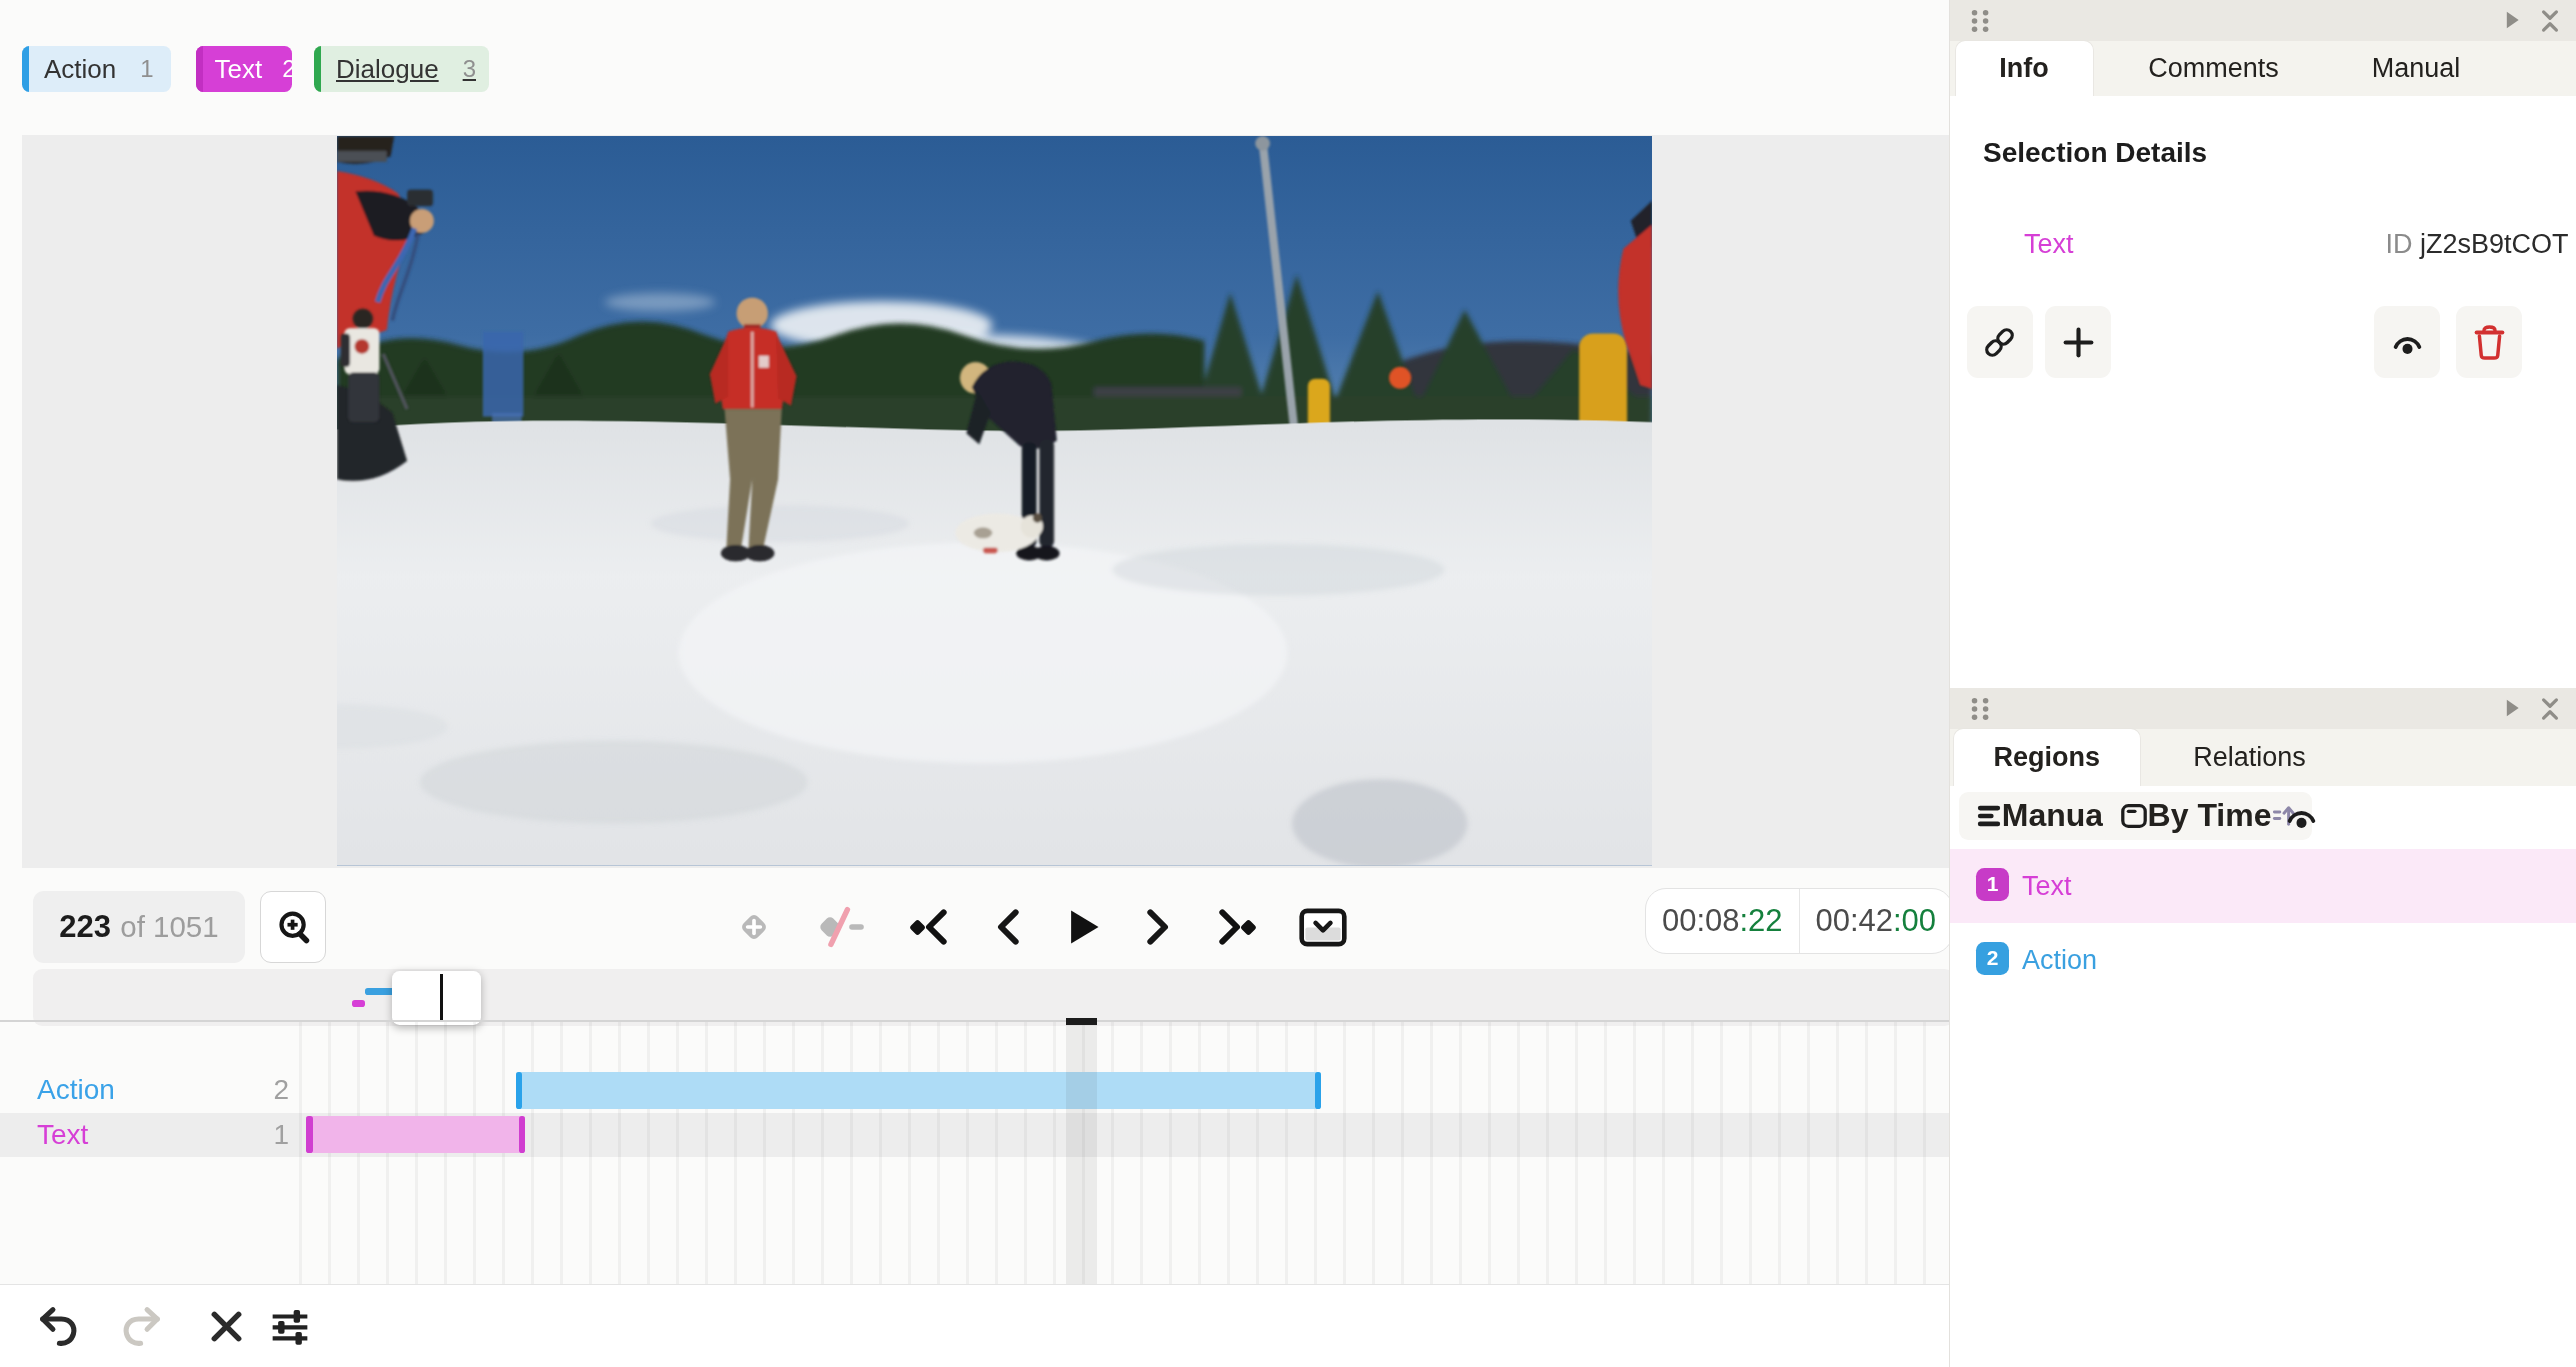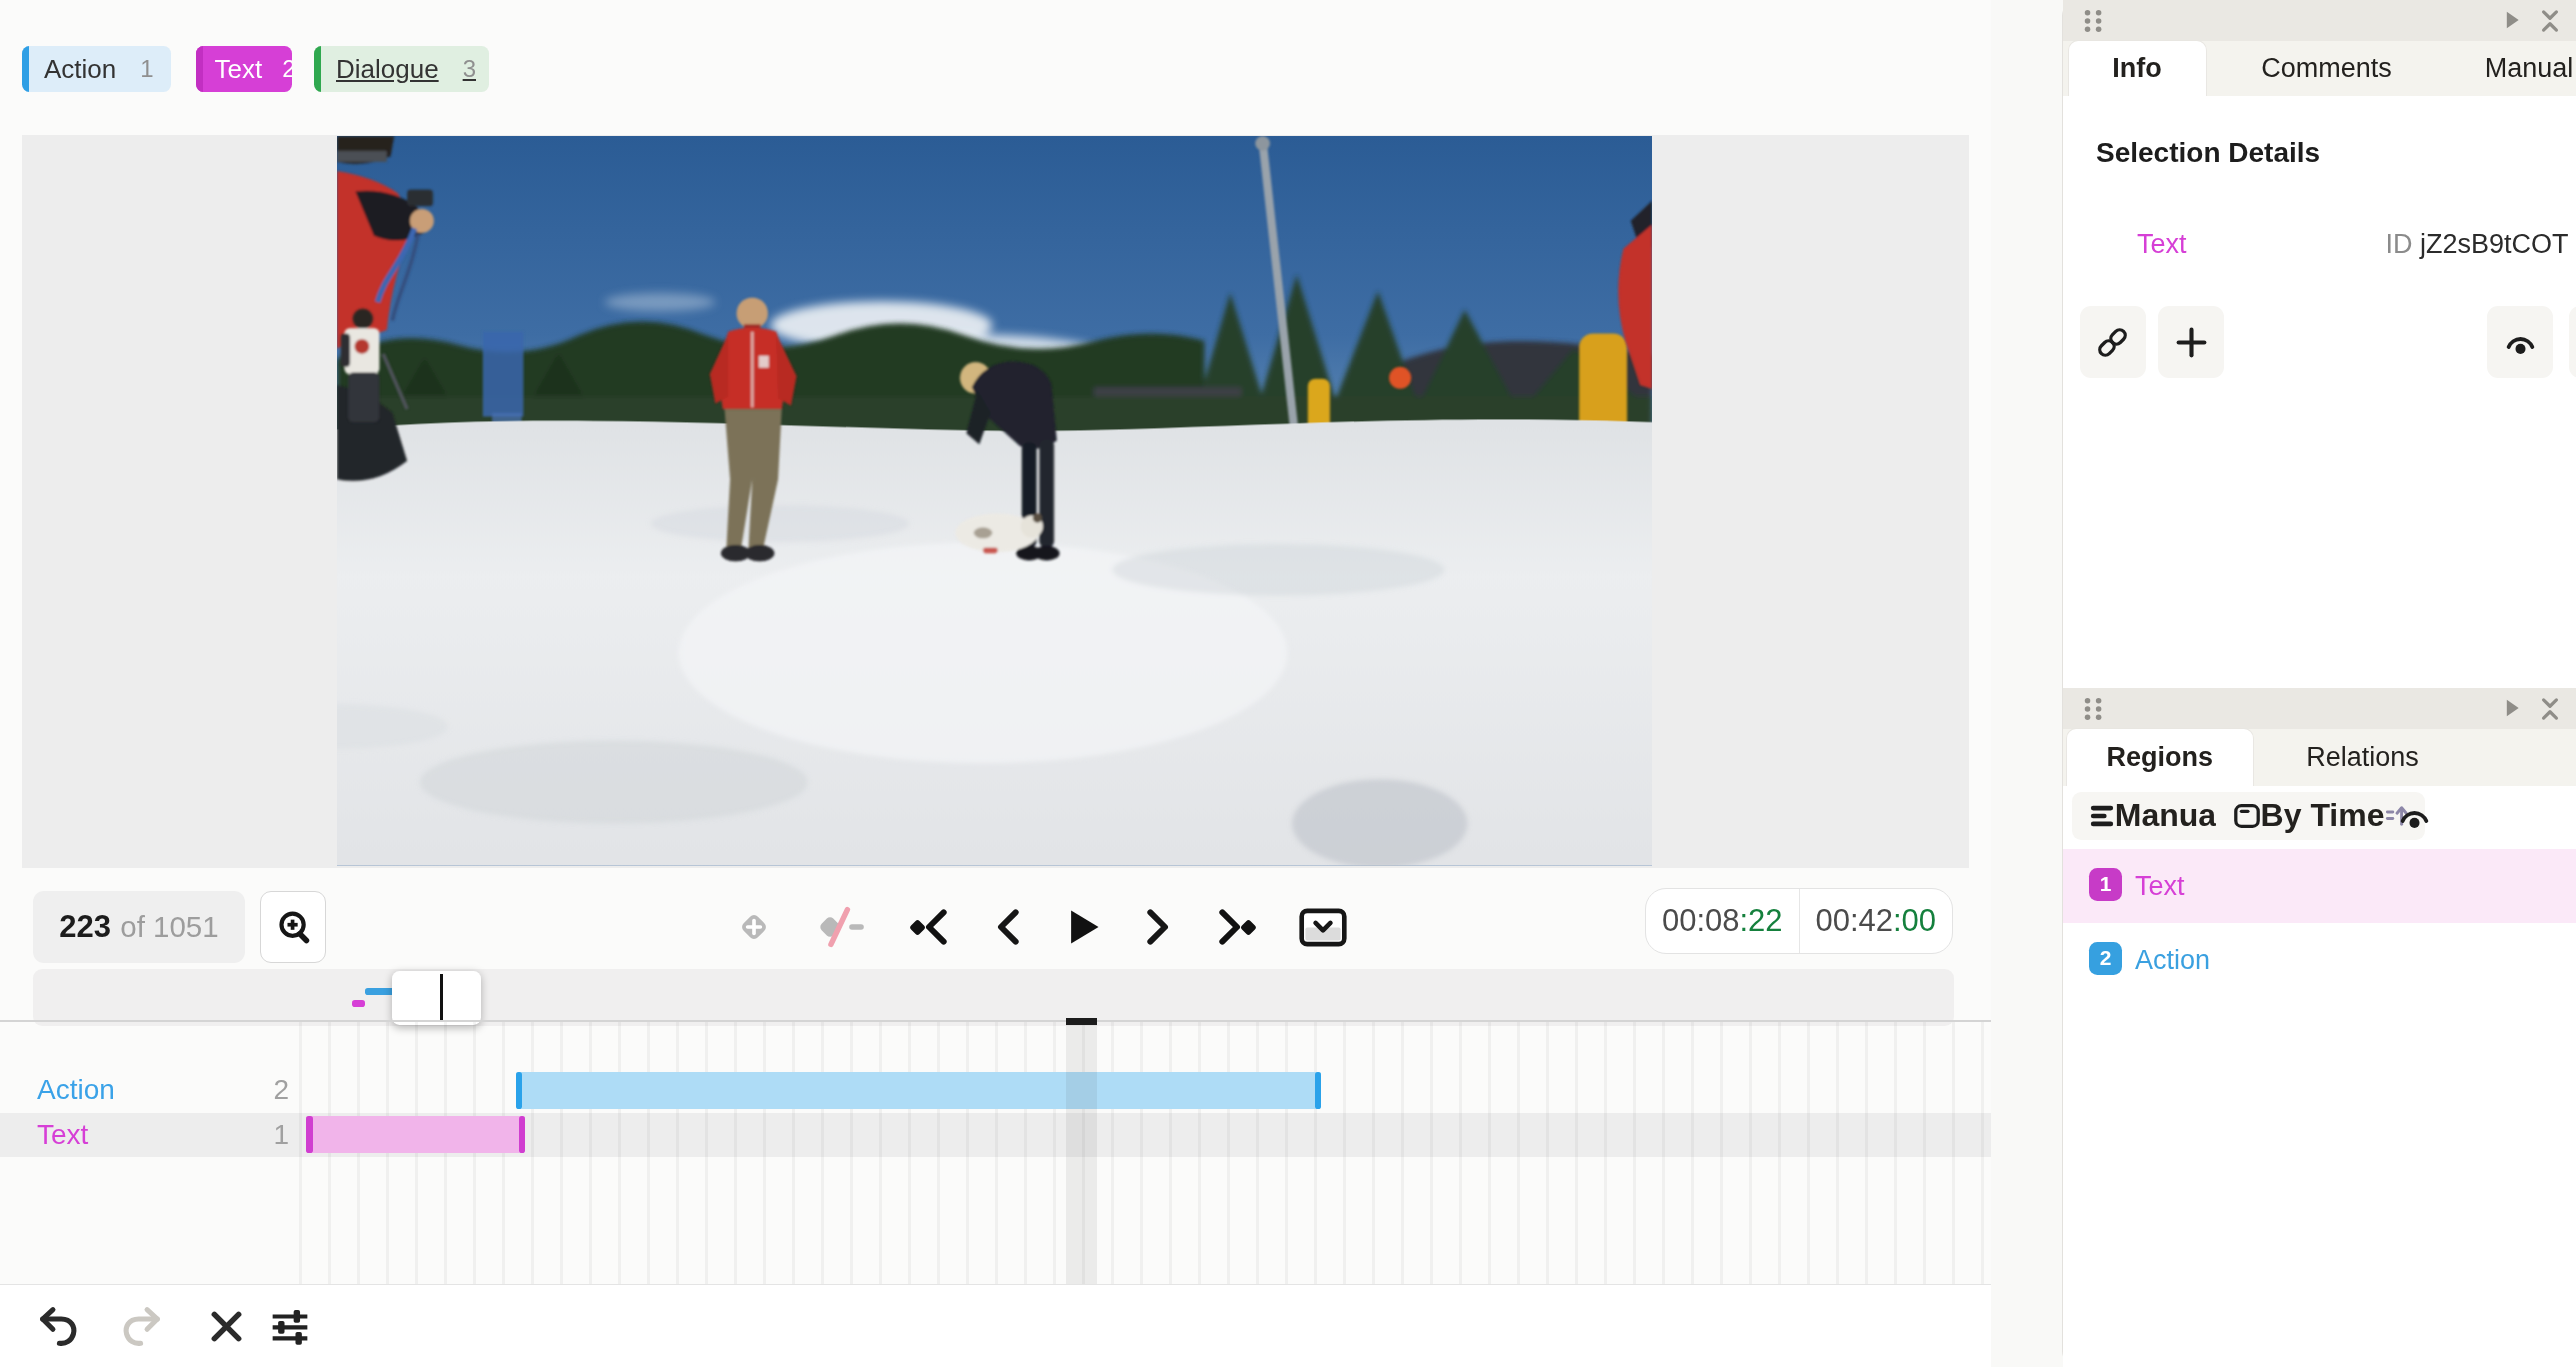--- a/index.html
+++ b/index.html
@@ -75,21 +75,21 @@
   #tl-playhead .tick { position:absolute; left:0; top:-3.7px; width:100%; height:6.5px; background:#1c1c1c; }
 
   
   #footer { position:absolute; left:0; top:1284px; width:1991px; height:83px; background:#fff; border-top:1.8px solid #e4e4e4; }
   .fbtn { position:absolute; top:1305px; width:42px; height:42px; display:flex; align-items:center; justify-content:center; cursor:pointer; }
   #submit-btn { position:absolute; left:1681px; top:1290px; width:295px; height:72px; border:none;
     border-radius:13px; background:linear-gradient(#5b6bd0,#5362c5); color:#fff; font-weight:700;
     font-size:31px; font-family:inherit; cursor:pointer; letter-spacing:0.5px; }
 
   
-  #rpanel { position:absolute; right:0; top:0; width:514px; height:1367px; background:#fbfaf7; border-left:1.8px solid #e3e1dd;border-radius:16px; }
+  #rpanel { position:absolute; right:0; top:0; width:627px; height:1367px; background:#fbfaf7; border-left:1.8px solid #e3e1dd; }
   .phead { position:absolute; left:0; width:100%; height:41px; background:#eae8e3; }
   .phead .dots { position:absolute; left:18.5px; top:8.3px; }
   .phead .pplay { position:absolute; right:55px; top:10px; }
   .phead .pcol { position:absolute; right:14.8px; top:8.3px; }
   .tabstrip { position:absolute; left:0; width:100%; background:#f4f3ee; }
   .tab { position:absolute; top:0; height:100%; display:flex; align-items:center; justify-content:center;
     font-size:27px; color:#23211e; cursor:pointer; }
   .tab.active { background:#fff; border-radius:9.2px 9.2px 0 0; font-weight:700;
     box-shadow:0 0 0 0.9px #e8e6e1; }
   #panelA-content { position:absolute; left:0; top:96px; width:100%; height:592px; background:#fff; }

